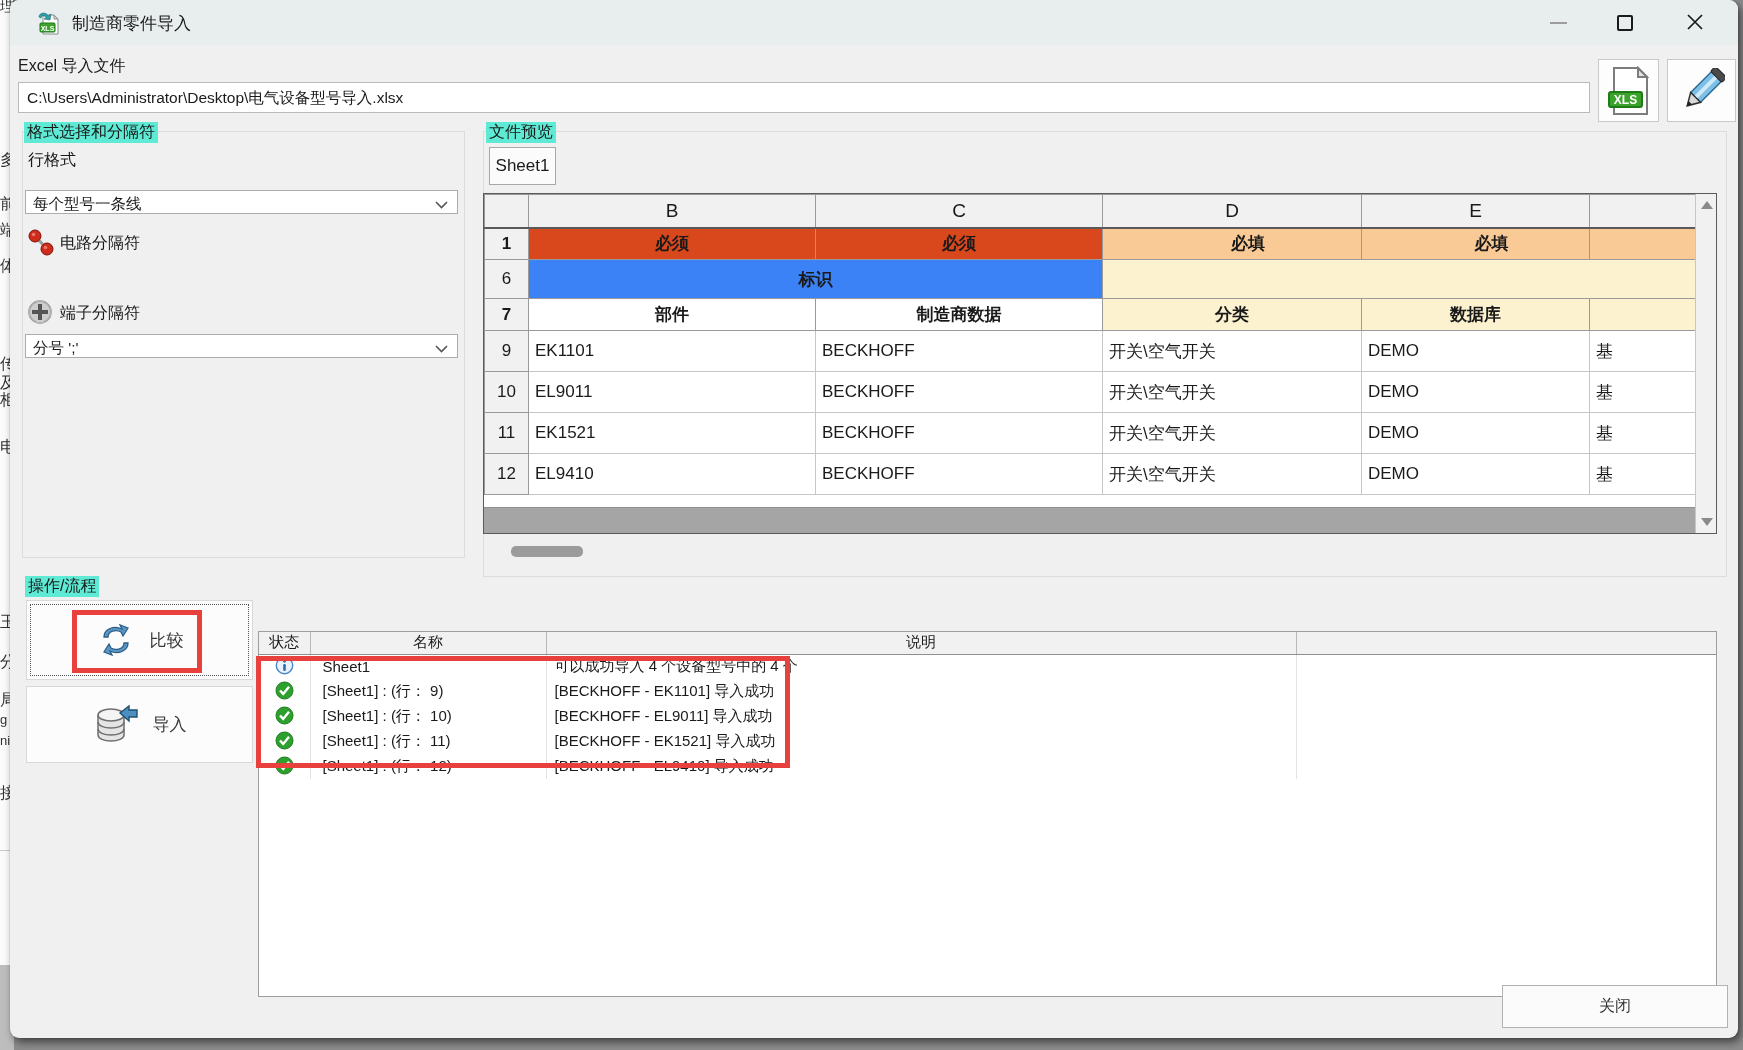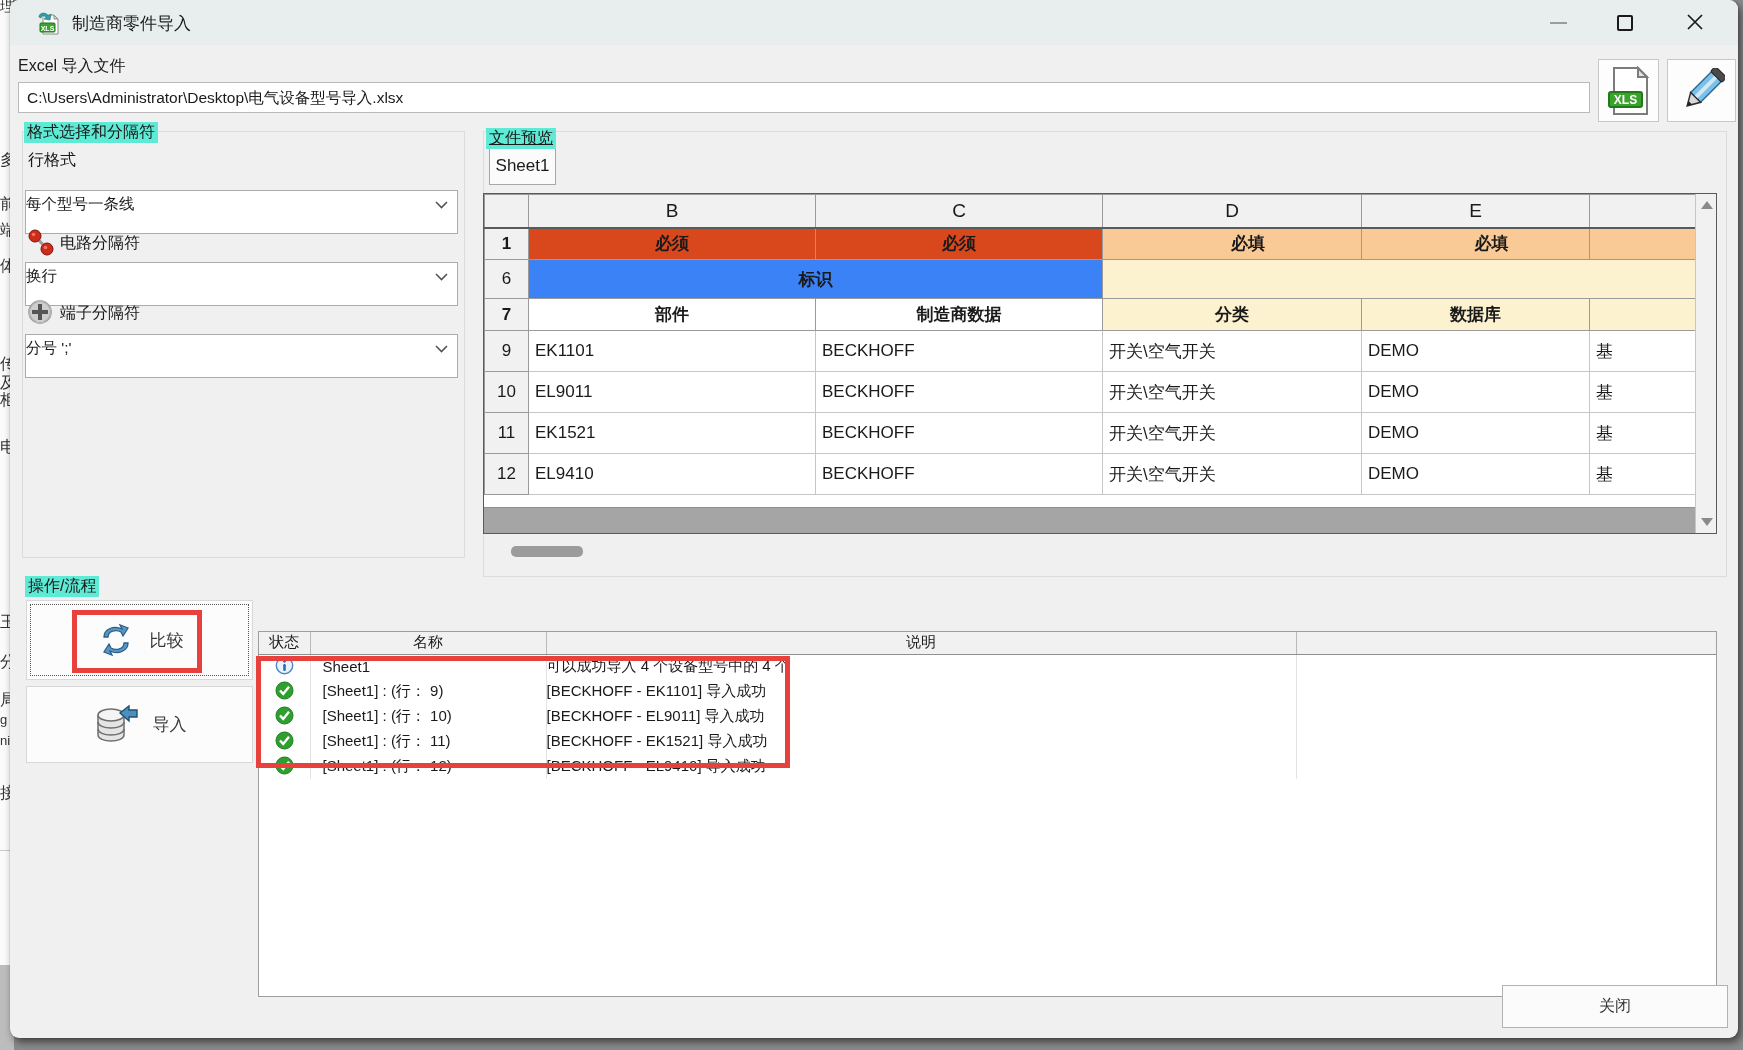--- a/index.html
+++ b/index.html
@@ -44,27 +44,27 @@
               display:flex; align-items:center; justify-content:center; }
   .btn-xls { left:1588px; width:61px; }
   .btn-edit { left:1657px; width:69px; }
 
   
   .groupbox { position:absolute; border:1px solid #DCDCDC; }
   .group-label { position:absolute; font-size:16px; background:#5eead4; padding:0 3px; z-index:2; }
   .gb-format { left:12px; top:131px; width:443px; height:427px; }
   .gl-format { left:14px; top:122px; }
   .gb-preview { left:473px; top:131px; width:1244px; height:446px; }
-  .gl-preview { left:476px; top:128px;text-decoration:underline; }
+  .gl-preview { left:476px; top:122px; }
   .gl-operations { left:15px; top:576px; }
 
   .fmt-label { position:absolute; font-size:16px; }
   .dropdown {
-    position:absolute; left:15px; width:433px; height:44px; background:#FFF;
-    border:1px solid #ACACAC; font-size:15.5px; line-height:26px; padding-left:0;
+    position:absolute; left:15px; width:433px; height:24px; background:#FFF;
+    border:1px solid #ACACAC; font-size:15.5px; line-height:26px; padding-left:7px;
   }
   .dropdown .chev { position:absolute; right:9px; top:10px; }
   .sep-icon { position:absolute; }
 
   
   .sheet-tab {
     position:absolute; left:479px; top:147px; width:67px; height:38px;
     background:#FBFBFB; border:1px solid #A8A8A8; font-size:17px;
     display:flex; align-items:center; justify-content:center;
   }
@@ -110,21 +110,21 @@
   
   .status-wrap { position:absolute; left:248px; top:609px; width:1459px; height:366px;
                  background:#FFF; border:1px solid #9E9E9E;margin-top:22px; }
   .status-wrap table { border-collapse:collapse; table-layout:fixed; width:100%; }
   .status-wrap th { height:22px; font-size:15px; font-weight:normal; background:#F1F1F1;
                     border-bottom:1px solid #8F8F8F; border-right:1px solid #B9B9B9; }
   .status-wrap td { height:25px; font-size:15px; border-right:1px solid #E3E3E3; white-space:nowrap; overflow:hidden; }
   .status-wrap th:last-child, .status-wrap td:last-child { border-right:none; }
   .col-icon { text-align:center; }
   .col-name { padding-left:12px; }
-  .col-desc { padding-left:0; }
+  .col-desc { padding-left:8px; }
 
   .icon-cell { display:inline-block; vertical-align:middle; }
 
   
   .close-btn { position:absolute; left:1492px; top:985px; width:226px; height:43px;
                background:#FBFBFB; border:1px solid #B2B2B2; font-size:16px; color:#333;
                display:flex; align-items:center; justify-content:center; }
 </style>
 </head>
 <body>
@@ -211,26 +211,20 @@
   <span class="sep-icon" style="left:18px;top:228px">
     <svg width="26" height="28" viewBox="0 0 26 28">
       <line x1="7" y1="8" x2="19" y2="21" stroke="#9A9A9A" stroke-width="3"></line>
       <circle cx="7" cy="8" r="6" fill="#CE2B1B" stroke="#7E1209"></circle>
       <circle cx="5.5" cy="6.5" r="1.8" fill="#F08A7E" opacity="0.8"></circle>
       <circle cx="19" cy="21" r="6" fill="#CE2B1B" stroke="#7E1209"></circle>
       <circle cx="17.5" cy="19.5" r="1.8" fill="#F08A7E" opacity="0.8"></circle>
     </svg>
   </span>
   <div class="fmt-label" style="left:50px;top:233px">电路分隔符</div>
-  <div class="dropdown" style="top:262px">
-    <span>换行</span>
-    <svg class="chev" width="13" height="8" viewBox="0 0 13 8">
-        <path d="M1 1 L6.5 6.5 L12 1" fill="none" stroke="#555" stroke-width="1.6"></path>
-      </svg>
-  </div>
 
   <span class="sep-icon" style="left:17px;top:299px">
     <svg width="26" height="26" viewBox="0 0 26 26">
       <circle cx="13" cy="13" r="11" fill="#CDCDCD" stroke="#7C7C7C" stroke-width="1.5"></circle>
       <path d="M13 5 v16 M5 13 h16" stroke="#555" stroke-width="4"></path>
       <circle cx="13" cy="13" r="11" fill="none" stroke="#FFF" stroke-width="1" opacity="0.5"></circle>
     </svg>
   </span>
   <div class="fmt-label" style="left:50px;top:303px">端子分隔符</div>
   <div class="dropdown" style="top:334px">

